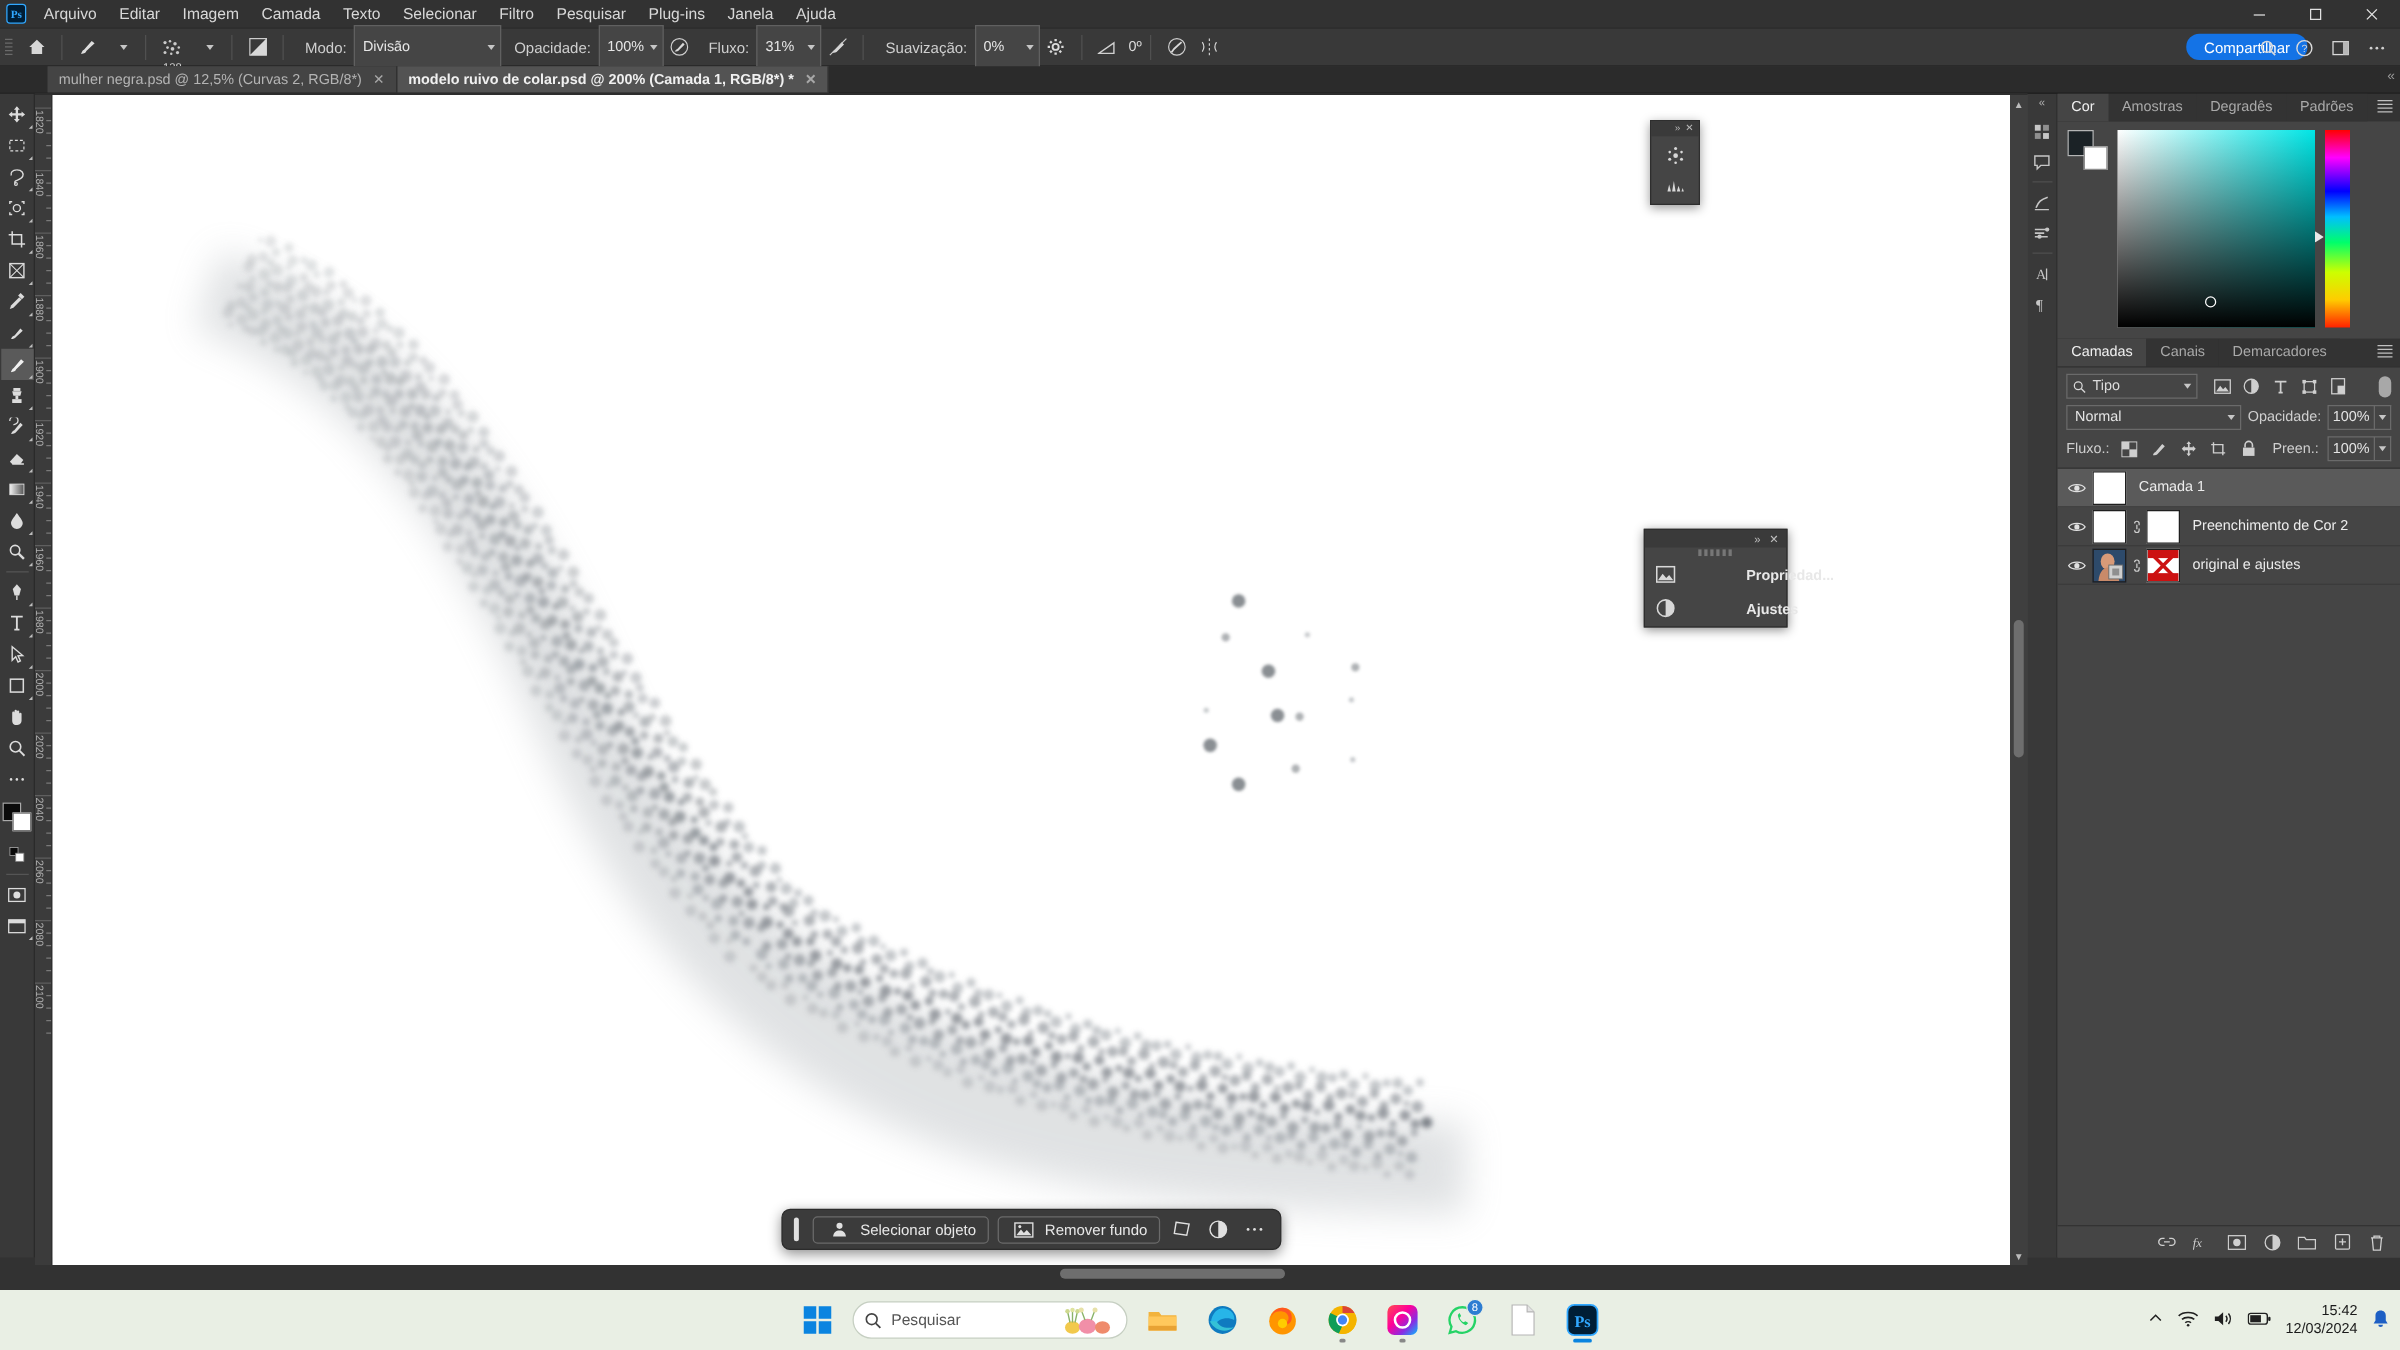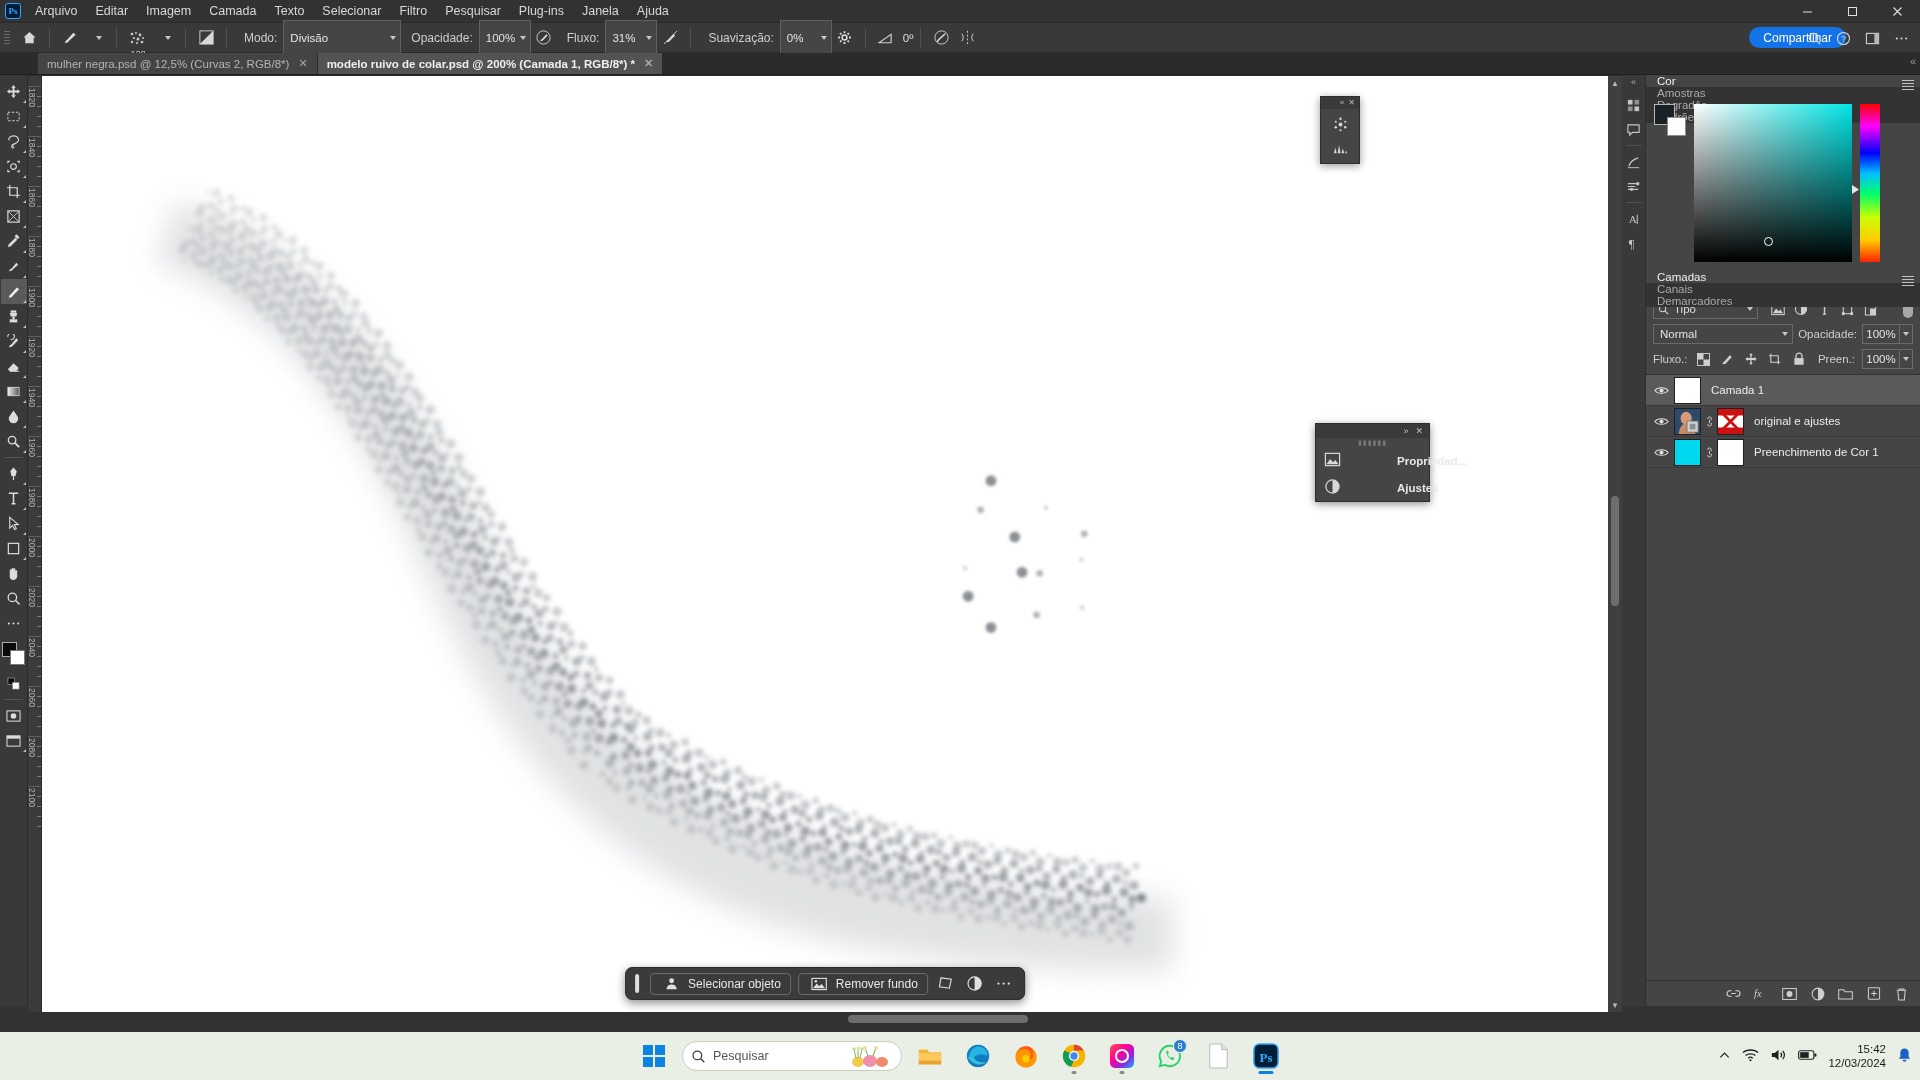--- a/index.html
+++ b/index.html
@@ -143,21 +143,21 @@
   .ctx-ic { width:22px;height:22px;display:flex;align-items:center;justify-content:center;}
 
   
   .rightdock { width:298px; background:#393939; display:flex; }
   .dock-strip { width:24px; background:#393939; border-right:1px solid #2e2e2e; display:flex; flex-direction:column; align-items:center; padding-top:2px;}
   .dock-strip .collapse { font-size:9px; color:#b0b0b0; margin-bottom:6px;}
   .dock-ic { width:22px;height:24px;display:flex;align-items:center;justify-content:center;}
   .dock-sep { width:16px;height:1px;background:#4f4f4f;margin:4px 0;}
   .dock-main { flex:1; display:flex; flex-direction:column;}
 
-  .panel-tabs { height:22px; background:#333; display:flex; align-items:stretch; position:relative;flex-direction:column;}
+  .panel-tabs { height:22px; background:#333; display:flex; align-items:stretch; position:relative;}
   .p-tab { padding:0 11px; display:flex; align-items:center; font-size:11.5px; color:#a9a9a9; background:#333;}
   .p-tab.active { background:#454545; color:#f0f0f0; }
   .p-menu { position:absolute; right:6px; top:5px; display:flex; flex-direction:column; gap:2px;}
   .p-menu i { display:block; width:12px;height:1px;background:#c0c0c0;}
 
   .color-panel { background:#454545; padding:7px 8px 9px; display:flex; gap:8px;}
   .swatches { position:relative; width:32px; height:32px;}
   .swatches .sfg { position:absolute; left:0; top:0; width:21px; height:21px; background:#1b2226; border:1px solid #b5b5b5;}
   .swatches .sbg { position:absolute; left:13px; top:13px; width:19px; height:19px; background:#fff; border:1px solid #8d8d8d;}
   .spectrum { width:158px; height:158px; position:relative;
@@ -2066,20 +2066,36 @@
               <div class="eye">
                 <svg width="15" height="11" viewBox="0 0 16 11">
                     <path d="M1 5.5 C3.5 1.5 12.5 1.5 15 5.5 C12.5 9.5 3.5 9.5 1 5.5 Z" fill="none" stroke="#e0e0e0" stroke-width="1.1"></path>
                     <circle cx="8" cy="5.5" r="2.2" fill="#e0e0e0"></circle>
                   </svg>
               </div>
               <div class="thumb checker"></div>
               <div class="lname">Camada 1</div>
             </div>
 
+            <div class="layer">
+              <div class="eye">
+                <svg width="15" height="11" viewBox="0 0 16 11">
+                    <path d="M1 5.5 C3.5 1.5 12.5 1.5 15 5.5 C12.5 9.5 3.5 9.5 1 5.5 Z" fill="none" stroke="#e0e0e0" stroke-width="1.1"></path>
+                    <circle cx="8" cy="5.5" r="2.2" fill="#e0e0e0"></circle>
+                  </svg>
+              </div>
+              <div class="thumb" style="background:#ffffff"></div>
+              <div class="lnk">
+                <svg width="9" height="13" viewBox="0 0 10 14">
+                    <path d="M3 4 a2 2 0 0 1 4 0 v1.5 M3 10 a2 2 0 0 0 4 0 V8.5 M5 5 V9" stroke="#cfcfcf" fill="none" stroke-width="1.1"></path>
+                  </svg>
+              </div>
+              <div class="mask" style="background:#ffffff"></div>
+              <div class="lname">Preenchimento de Cor 2</div>
+            </div>
 
             <div class="layer">
               <div class="eye">
                 <svg width="15" height="11" viewBox="0 0 16 11">
                     <path d="M1 5.5 C3.5 1.5 12.5 1.5 15 5.5 C12.5 9.5 3.5 9.5 1 5.5 Z" fill="none" stroke="#e0e0e0" stroke-width="1.1"></path>
                     <circle cx="8" cy="5.5" r="2.2" fill="#e0e0e0"></circle>
                   </svg>
               </div>
               <div class="thumb" style="position:relative;overflow:hidden;background:#2b3f5c">
                 <svg width="100%" height="100%" viewBox="0 0 27 27" preserveAspectRatio="none">
@@ -2099,36 +2115,20 @@
                 <svg width="100%" height="100%" viewBox="0 0 27 27" preserveAspectRatio="none">
                   <rect width="27" height="27" fill="#ffffff"></rect>
                   <rect y="0" width="27" height="7" fill="#cc1111"></rect>
                   <rect y="20" width="27" height="7" fill="#cc1111"></rect>
                   <path d="M2 2 L25 25 M25 2 L2 25" stroke="#cc1111" stroke-width="3"></path>
                 </svg>
               </div>
               <div class="lname">original e ajustes</div>
             </div>
 
-            <div class="layer">
-              <div class="eye">
-                <svg width="15" height="11" viewBox="0 0 16 11">
-                    <path d="M1 5.5 C3.5 1.5 12.5 1.5 15 5.5 C12.5 9.5 3.5 9.5 1 5.5 Z" fill="none" stroke="#e0e0e0" stroke-width="1.1"></path>
-                    <circle cx="8" cy="5.5" r="2.2" fill="#e0e0e0"></circle>
-                  </svg>
-              </div>
-              <div class="thumb" style="background:#00d8f0"></div>
-              <div class="lnk">
-                <svg width="9" height="13" viewBox="0 0 10 14">
-                    <path d="M3 4 a2 2 0 0 1 4 0 v1.5 M3 10 a2 2 0 0 0 4 0 V8.5 M5 5 V9" stroke="#cfcfcf" fill="none" stroke-width="1.1"></path>
-                  </svg>
-              </div>
-              <div class="mask" style="background:#ffffff"></div>
-              <div class="lname">Preenchimento de Cor 1</div>
-            </div>
           </div>
 
           <div class="layer-footer">
             <div class="lf-ic">
               <svg width="15" height="13" viewBox="0 0 16 14">
                   <path d="M6 4 H4 a3 3 0 0 0 0 6 h2 M10 4 h2 a3 3 0 0 1 0 6 h-2 M5.5 7 H10.5" stroke="#cfcfcf" fill="none" stroke-width="1.2"></path>
                 </svg>
             </div>
             <div class="lf-ic">
               <svg width="16" height="13" viewBox="0 0 17 14">

